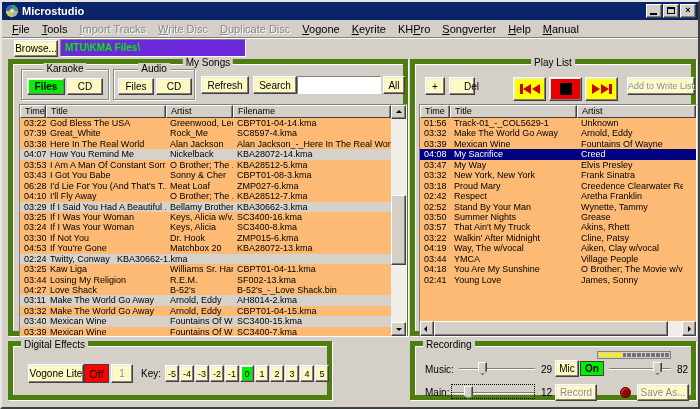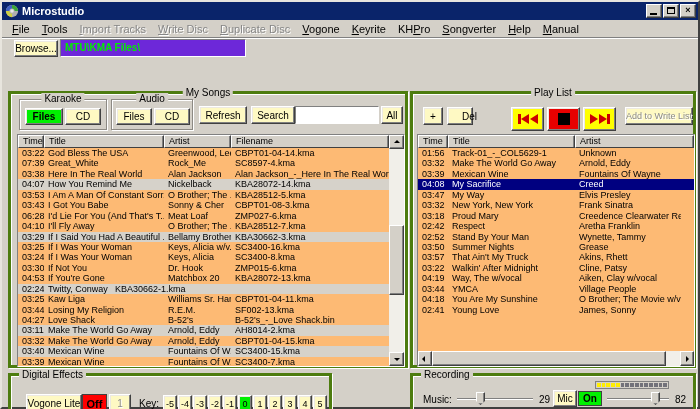--- a/index.html
+++ b/index.html
@@ -29,21 +29,21 @@
          box-shadow:inset -1px -1px 0 #808080, inset 1px 1px 0 #ece9e2;
          font-size:10px; text-align:center; color:#000; display:flex; align-items:center; justify-content:center;
          white-space:nowrap; }
   .btn.disabled { color:#8a8a8a; text-shadow:1px 1px 0 #fff; }
   .browse { position:absolute; left:12px; top:1px; width:44px; height:17px; }
   .pathbox { position:absolute; left:58px; top:0px; width:186px; height:18px; background:#6d28d9;
              border:1px solid; border-color:#808080 #fff #fff #808080;
              color:#00ee00; font-weight:bold; font-size:10px; line-height:16px; padding-left:4px; }
 
   
-  .group { position:absolute; border:3px solid #4d7c0f; box-shadow:1px 1px 0 #fff, inset 1px 1px 0 #fff;margin-top:32px; }
+  .group { position:absolute; border:5px solid #4d7c0f; box-shadow:1px 1px 0 #fff, inset 1px 1px 0 #fff; }
   .group > .legend { position:absolute; top:-7px; background:#d4d0c8; font-size:10px; line-height:12px; padding:0 3px; }
   .legend.center { left:50%; transform:translateX(-50%); }
   .legend.left { left:8px; }
 
   #my-songs   { left:6px;   top:57px;  width:400px; height:277px; }
   #playlist   { left:408px; top:57px;  width:286px; height:277px; }
   #dfx        { left:6px;   top:339px; width:324px; height:59px; }
   #recording  { left:408px; top:339px; width:286px; height:59px; }
 
   
@@ -90,21 +90,21 @@
   #pl-add { position:absolute; left:10px; top:13px; width:20px; height:18px; }
   #pl-del { position:absolute; left:34px; top:13px; width:26px; height:18px;padding-left:19px; }
   .media { position:absolute; top:13px; width:33px; height:24px; }
   .media.yellow { background:#ffff00; }
   .media.red { background:#e80000; }
   #pl-awl { position:absolute; left:212px; top:13px; width:68px; height:18px; font-size:9px; }
 
   
   #vogone-btn { position:absolute; left:15px; top:18px; width:56px; height:19px; }
   #vog-off { position:absolute; left:71px; top:18px; width:25px; height:19px; background:#ff0000;
-             border:1px solid #404040; font-weight:bold; font-size:11px; display:flex; align-items:center; justify-content:center; }
+             border:1px solid #404040; font-weight:normal; font-size:11px; display:flex; align-items:center; justify-content:center; }
   #vog-1 { position:absolute; left:98px; top:18px; width:22px; height:19px; }
   #key-label { position:absolute; left:128px; top:22px; font-size:10px; }
   #keys { position:absolute; left:152px; top:19px; display:flex; gap:1px; }
   .keybtn { width:14px; height:17px; font-size:9px; }
   .keybtn.active { background:#00f000; }
 
   
   .lbl { position:absolute; font-size:10px; }
   .slider { position:absolute; height:15px; }
   .slider .track { position:absolute; left:0; right:0; top:7px; height:2px;

